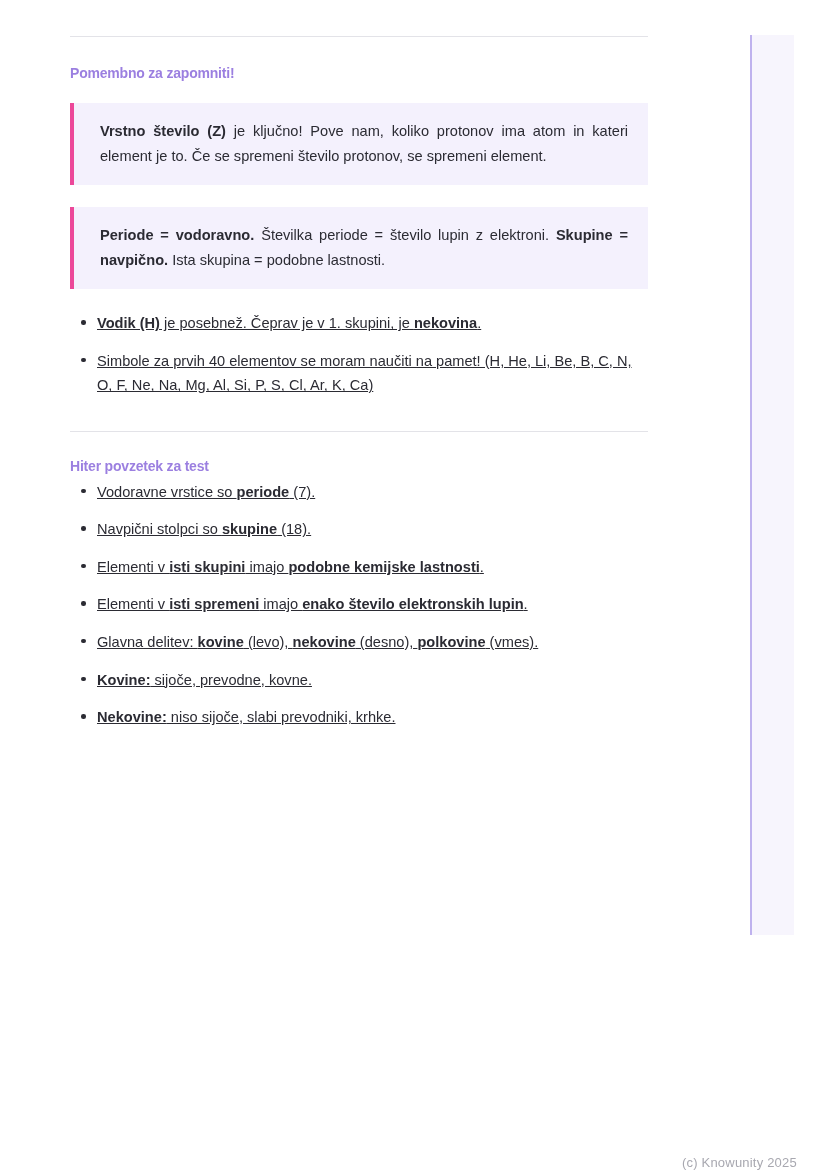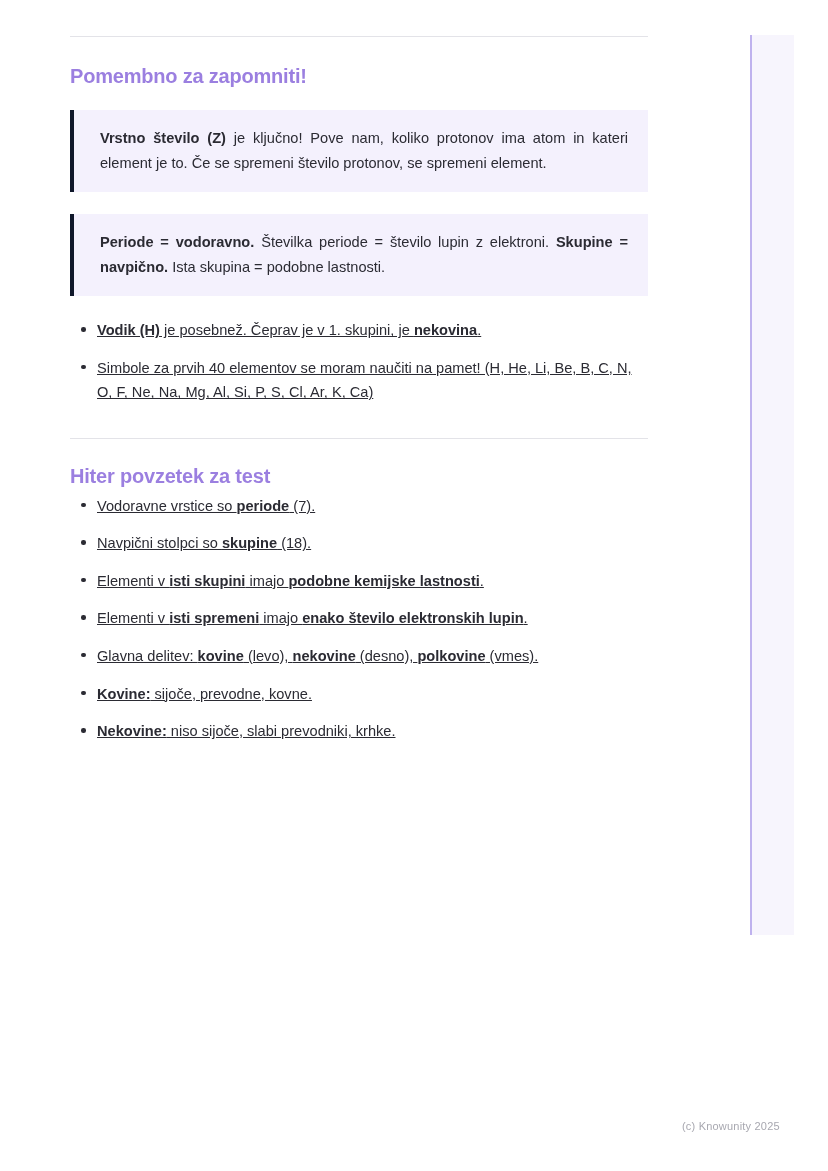--- a/index.html
+++ b/index.html
@@ -39,32 +39,32 @@
   .rule {
     height: 1px;
     background: #e3e3e8;
     width: 578px;
     margin: 0;
   }
   .rule.second {
     margin-top: 33px;
   }
   h2.section-title {
-    font-size: 20px;
+    font-size: 14px;
     font-weight: bold;
     color: #9b7fe0;
     margin: 28px 0 22px 0;
     letter-spacing: -0.2px;
   }
   h2.section-title.second {
     margin: 26px 0 0 0;
   }
   .callout {
     background: #f4f1fd;
-    border-left: 4px solid #0f172a;
+    border-left: 4px solid #ec4899;
     padding: 16px 20px 16px 26px;
     margin-bottom: 22px;
     font-size: 14.6px;
     line-height: 1.72;
     color: #2b2b33;
     text-align: justify;
   }
   .callout b {
     font-weight: bold;
   }
@@ -90,22 +90,22 @@
     width: 4.5px;
     height: 4.5px;
     border-radius: 50%;
     background: #2b2b33;
   }
   ul.bullets li b { font-weight: bold; }
   .summary-list li { margin-bottom: 11px; }
   .footer {
     position: absolute;
     left: 682px;
-    top: 1120px;
-    font-size: 11px;
+    top: 1155px;
+    font-size: 13px;
     color: #a8a8b0;
     letter-spacing: 0.2px;
   }
 </style>
 </head>
 <body>
 
 <div class="page">
 
   <div class="side-bar"></div>

